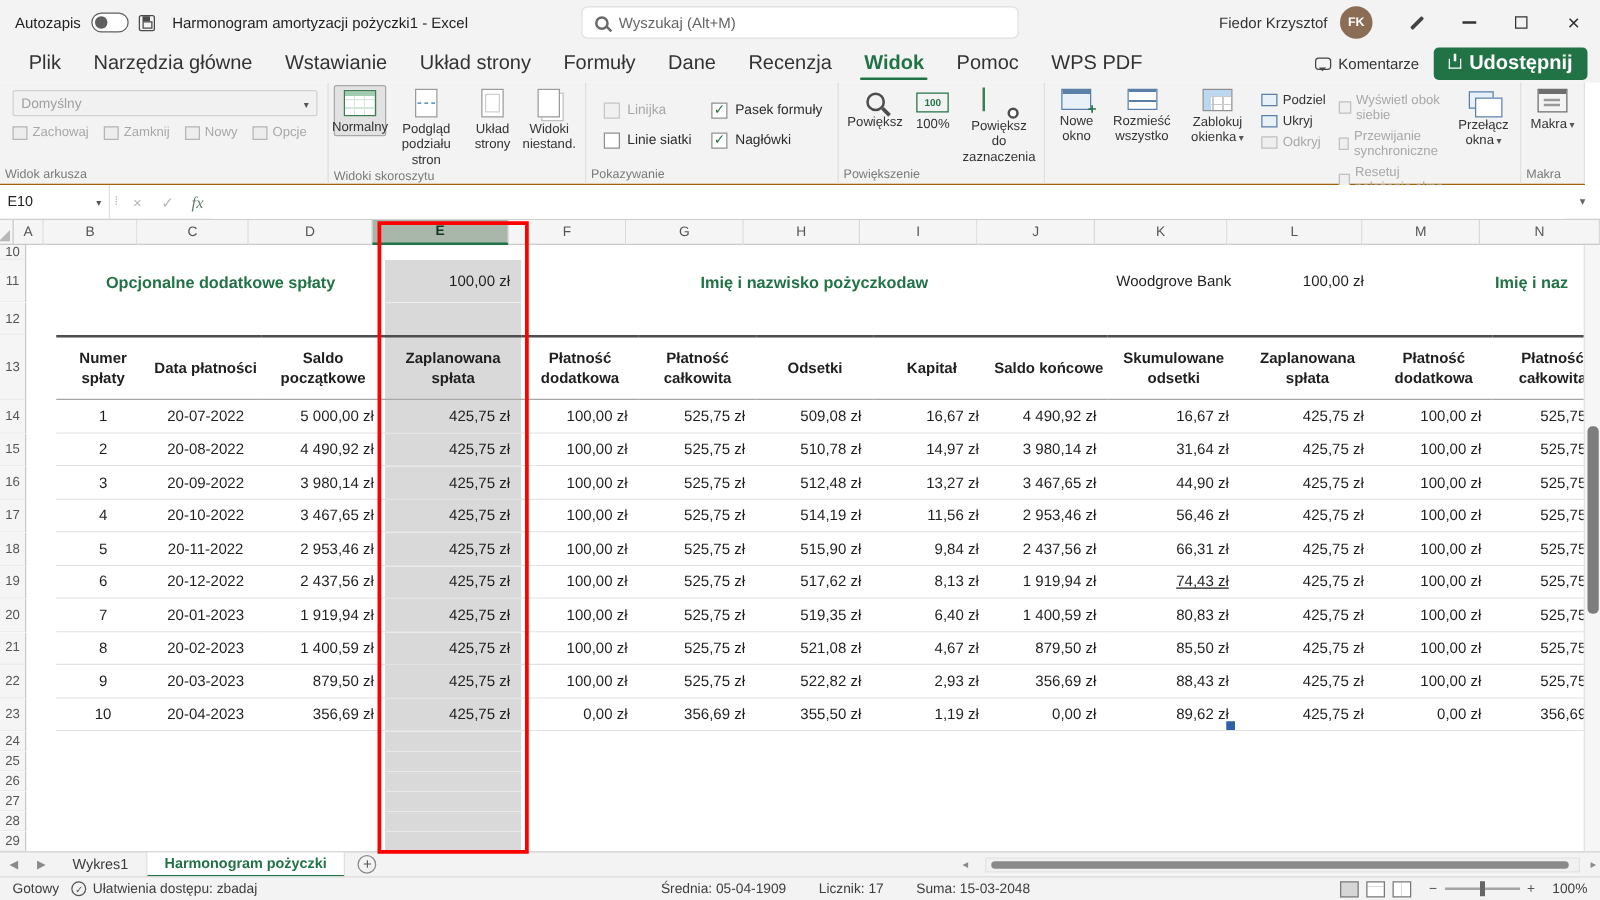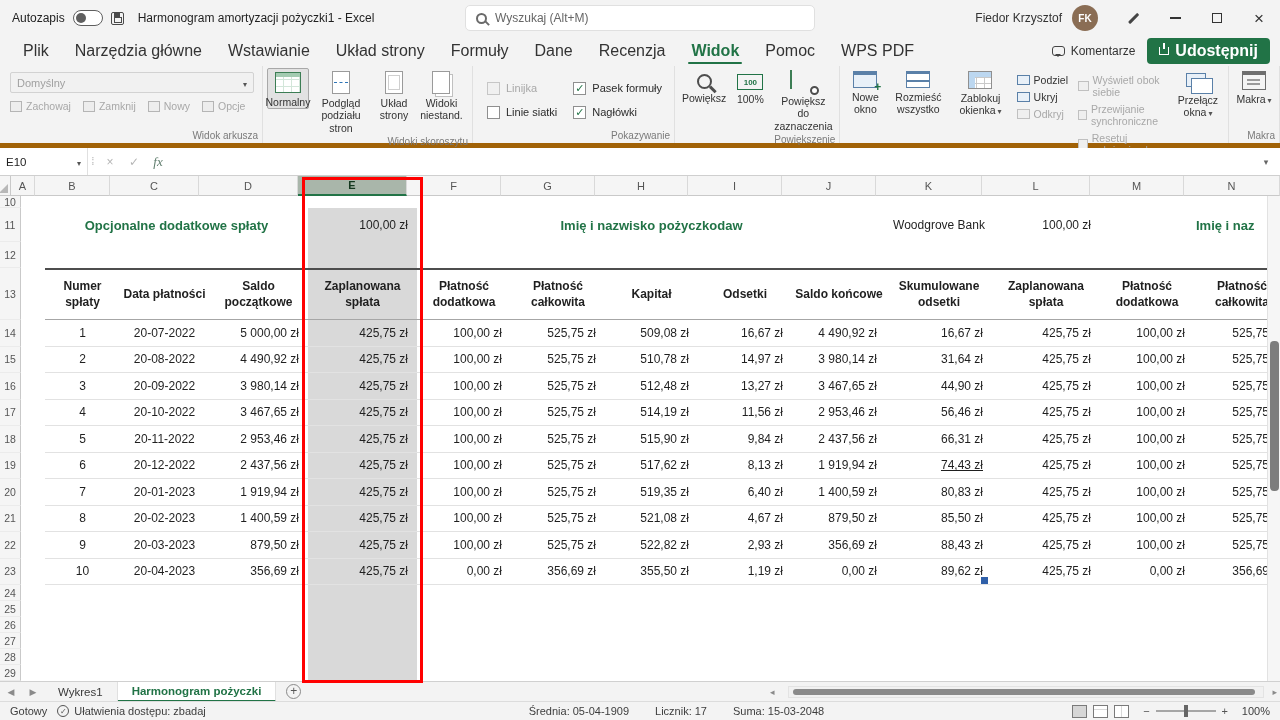--- a/index.html
+++ b/index.html
@@ -36,24 +36,24 @@
 .rtab.active::after{content:"";position:absolute;left:10px;right:10px;bottom:2px;height:2.5px;background:#217346;border-radius:2px}
 .tab-right{position:absolute;right:10px;top:0;height:30px;display:flex;align-items:center;gap:12px}
 .comments-btn{display:flex;align-items:center;gap:6px;font-size:12px;color:#333}
 .bubble{width:13px;height:10px;border:1.5px solid #444;border-radius:3px;position:relative;display:inline-block}
 .bubble::after{content:"";position:absolute;left:2px;bottom:-5px;border:3px solid transparent;border-top-color:#444}
 .share-btn{display:flex;align-items:center;gap:6px;font-size:16px;color:#fff;background:#217346;border-radius:4px;padding:4px 12px;font-weight:bold}
 .share-ic{width:10px;height:8px;border:1.5px solid #fff;border-top:none;position:relative;display:inline-block}
 .share-ic::after{content:"";position:absolute;left:3px;top:-4px;width:1.5px;height:6px;background:#fff}
 
 
-.ribbon{position:absolute;top:66px;left:0;right:0;height:82px;background:#f3f3f3;border-bottom:5px solid #a16207;display:flex}
+.ribbon{position:absolute;top:66px;left:0;right:12px;height:82px;background:#f3f3f3;border-bottom:1px solid #a16207;display:flex}
 .rgroup{display:flex;flex-direction:column;border-right:1px solid #e0e0e0;padding:2px 4px 0 4px}
 .rg-content{flex:1;display:flex;align-items:flex-start}
-.rg-label{height:15px;font-size:10px;color:#7a7a7a;text-align:right;line-height:15px;white-space:nowrap}
+.rg-label{height:15px;font-size:10px;color:#7a7a7a;text-align:left;line-height:15px;white-space:nowrap}
 .caret::after{content:"▾";font-size:8px;color:#555;margin-left:2px}
 .bigbtn{display:flex;flex-direction:column;align-items:center;padding:3px 3px 0 3px;min-width:42px;max-width:64px;border-radius:2px}
 .bigbtn .lbl{font-size:10.5px;line-height:1.18;text-align:center;color:#333;margin-top:3px;white-space:normal}
 .bigbtn.sel{background:#e2e2e2;border:1px solid #a8a8a8}
 
 .sv-col{display:flex;flex-direction:column;gap:7px;padding:4px 4px 0 6px}
 .combo{width:244px;height:21px;background:#f1f1f1;border:1px solid #d2d2d2;border-radius:2px;display:flex;align-items:center;justify-content:space-between;padding:0 6px;font-size:11px;color:#a0a0a0}
 .sv-row{display:flex;gap:12px}
 .sbtn{display:flex;align-items:center;gap:4px;font-size:10.5px;color:#333}
 .sbtn.dis{color:#a8a8a8}
@@ -463,22 +463,22 @@
         </div>
         <div class="grow" style="height: 52px;">
           <div class="cell rowh">13</div>
           <div class="cell" style="width: 24px;"></div>
           <div class="cell th" style="width: 75px;">Numer spłaty</div>
           <div class="cell th" style="width: 89px;">Data płatności</div>
           <div class="cell th" style="width: 99px;">Saldo początkowe</div>
           <div class="cell th esel" style="width: 109px;">Zaplanowana spłata</div>
           <div class="cell th" style="width: 94px;">Płatność dodatkowa</div>
           <div class="cell th" style="width: 94px;">Płatność całkowita</div>
+          <div class="cell th" style="width: 94px;">Odsetki</div>
           <div class="cell th" style="width: 93px;">Kapitał</div>
-          <div class="cell th" style="width: 94px;">Odsetki</div>
           <div class="cell th" style="width: 94px;">Saldo końcowe</div>
           <div class="cell th" style="width: 106px;">Skumulowane odsetki</div>
           <div class="cell th" style="width: 108px;">Zaplanowana spłata</div>
           <div class="cell th" style="width: 94px;">Płatność dodatkowa</div>
           <div class="cell th" style="width: 96px;">Płatność całkowita</div>
         </div>
         <div class="grow" style="height: 26.5px;">
           <div class="cell rowh">14</div>
           <div class="cell" style="width: 24px;"></div>
           <div class="cell td c" style="width: 75px;">1</div>

